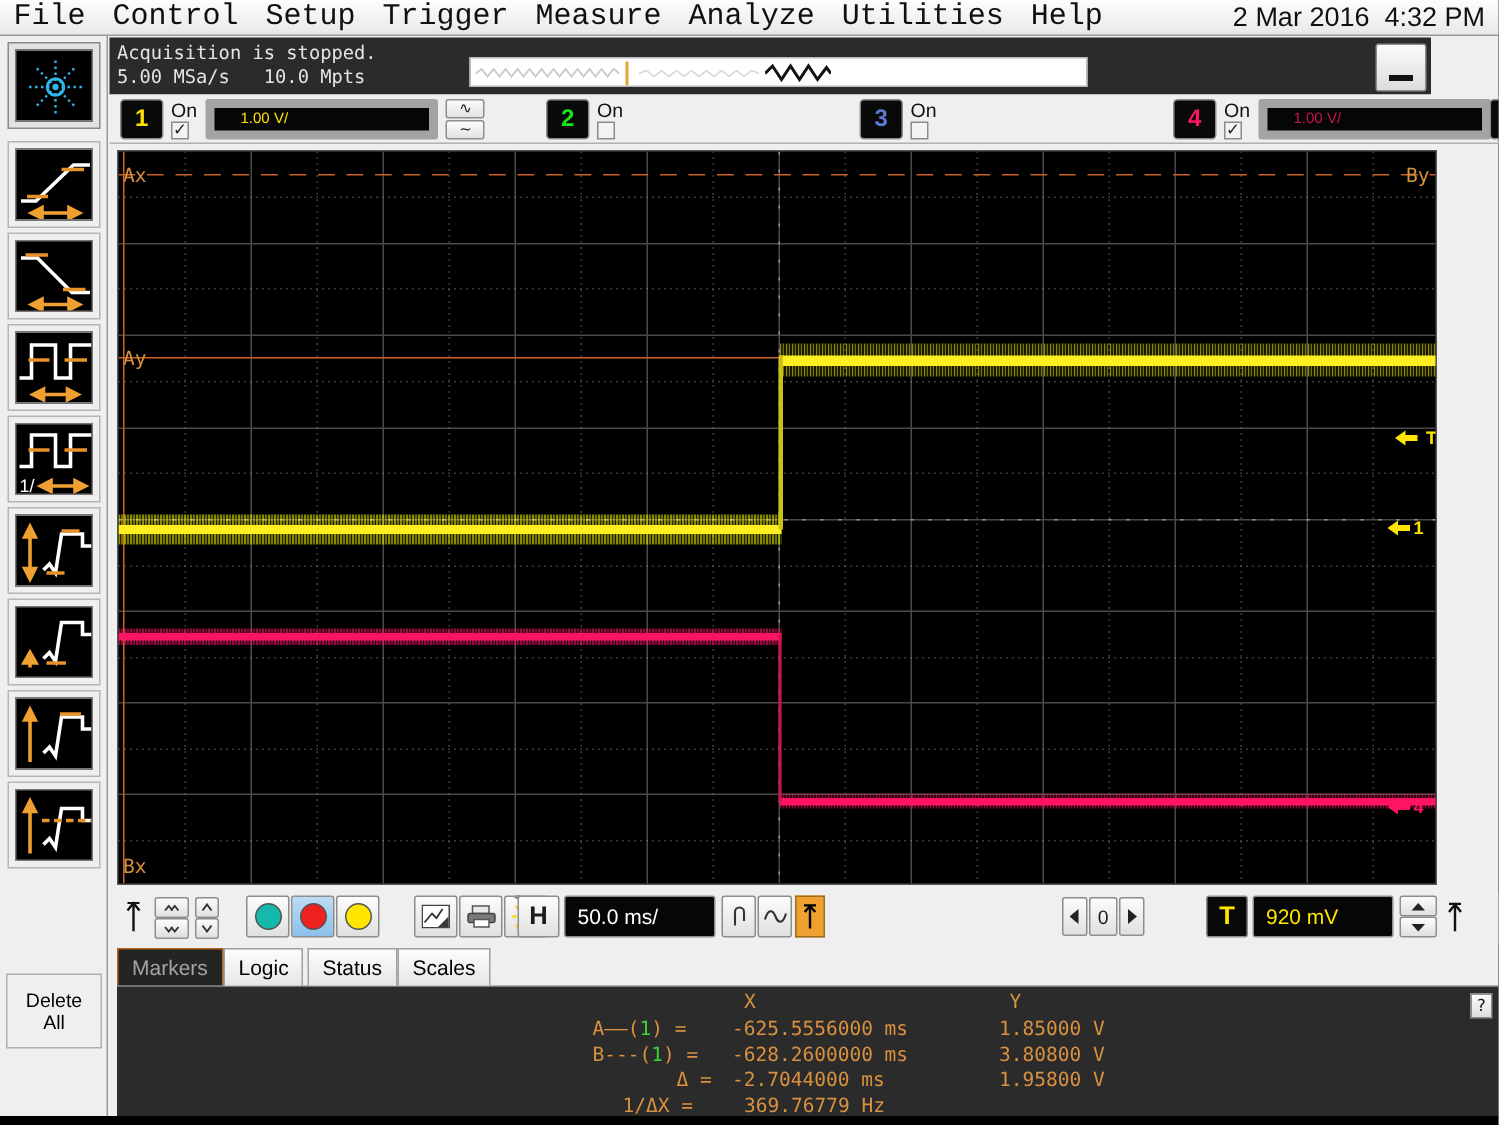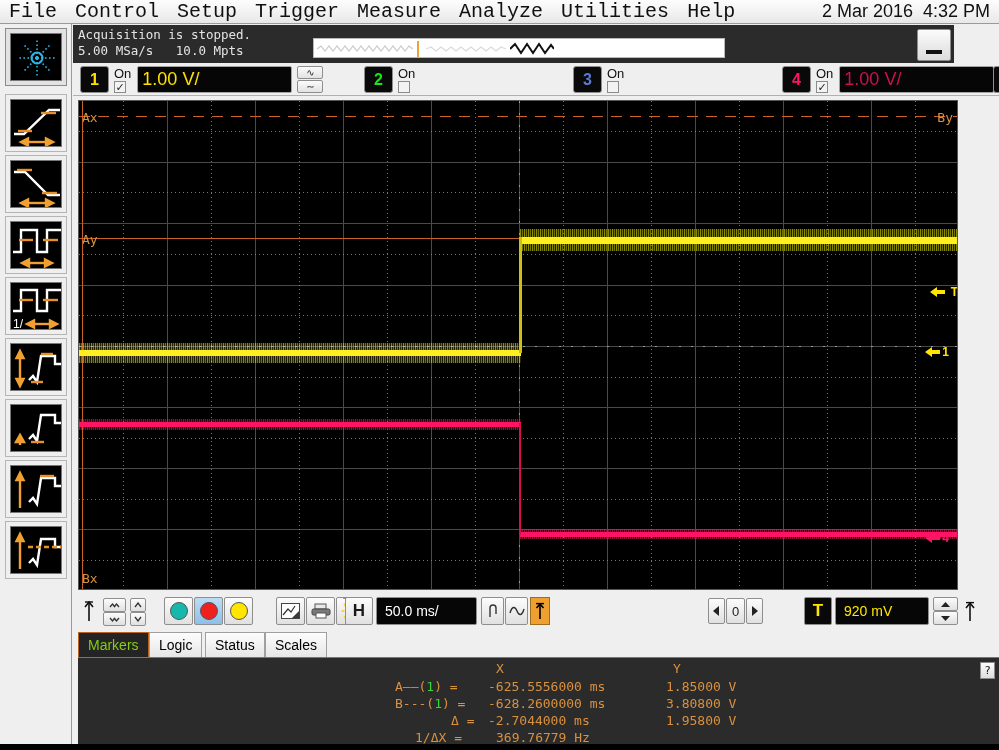--- a/index.html
+++ b/index.html
@@ -94,23 +94,23 @@
     font-size:16px; font-weight:bold; font-family:"Liberation Sans",sans-serif;
   }
   .onwrap { margin-left:5px; display:flex; flex-direction:column; align-items:flex-start; }
   .onlbl { font-size:13px; line-height:13px; color:#111; }
   .onbox {
     width:12px; height:12px; background:#f3f3f3; border:1px solid #8b8b8b;
     margin-top:1px; font-size:11px; line-height:10px; text-align:center; color:#222;
   }
   .scalebox {
     margin-left:6px; width:155px; height:27px; background:#060606;
-    border:1px solid #a3a3a3; border-radius:2px;
-    display:flex; align-items:center; padding-left:4px;
-    font-size:18px; font-family:"Liberation Sans",sans-serif;
+    border:6px solid #a3a3a3; border-radius:2px;
+    display:flex; align-items:center; padding-left:17px;
+    font-size:10px; font-family:"Liberation Sans",sans-serif;
   }
   .coupbtns { margin-left:5px; display:flex; flex-direction:column; gap:1px; }
   .coupb {
     width:26px; height:13px; background:linear-gradient(#fcfcfc,#e2e2e2);
     border:1px solid #8e8e8e; border-radius:2px;
     display:flex; align-items:center; justify-content:center;
     font-size:10px; color:#222; line-height:10px;
   }
 
   
@@ -192,21 +192,21 @@
   .tabrow {
     position:absolute; left:78px; top:632px; width:921px; height:26px;
     border-bottom:1px solid #777;
   }
   .tab {
     position:absolute; top:0; height:25px; padding:0 9px;
     display:flex; align-items:center; font-size:14px;
     background:linear-gradient(#fdfdfd,#e6e6e6);
     border:1px solid #a0a0a0; border-bottom:none;
   }
-  .tab.active { background:#242424; color:#84cc16; border:1px solid #b5651d; border-bottom:none; }
+  .tab.active { background:#242424; color:#a3a3a3; border:1px solid #b5651d; border-bottom:none; }
 
   
   .readout {
     position:absolute; left:78px; top:658px; width:921px; height:86px;
     background:#2b2b2b; color:#d9913f;
     font-family:"DejaVu Sans Mono","Liberation Mono",monospace; font-size:13px;
   }
   .readout .cell { position:absolute; white-space:pre; }
   .hbtn {
     position:absolute; right:4px; top:4px; width:15px; height:17px;
@@ -365,20 +365,24 @@
           <polyline points="18,36 22,32 26,38 30,12 44,12 44,20 50,20" fill="none" stroke="#fff" stroke-width="2.4"></polyline>
           <line x1="17" y1="20" x2="50" y2="20" stroke="#e8902a" stroke-width="2.4" stroke-dasharray="5 3"></line>
           <g fill="#f0a030" stroke="#f0a030" stroke-width="2.4">
             <line x1="9" y1="42" x2="9" y2="14"></line>
             <polygon points="9,7 5.5,14 12.5,14"></polygon>
           </g>
         </svg>
       </div>
     </div>
 
+    <div class="txtbtn" style="top:625px; height:50px;">
+      <span>Delete</span>
+      <span>All</span>
+    </div>
   </div>
 
   <div class="statusstrip">
     <div class="l1">Acquisition is stopped.</div>
     <div class="l2">
       <span>5.00 MSa/s</span><span style="white-space:pre">   </span><span>10.0 Mpts</span>
     </div>
     <div class="minimap">
       <svg class="mmwave" viewBox="0 0 96 11" preserveAspectRatio="none">
         <polyline points="0,6 4,3 8,8 12,3 16,8 20,3 24,8 28,3 32,8 36,3 40,8 44,3 48,8 52,3 56,8 60,3 64,8 68,3 72,8 76,3 80,8 84,3 88,8 92,3 96,6" fill="none" stroke="#c9c9c9" stroke-width="1.2"></polyline>

